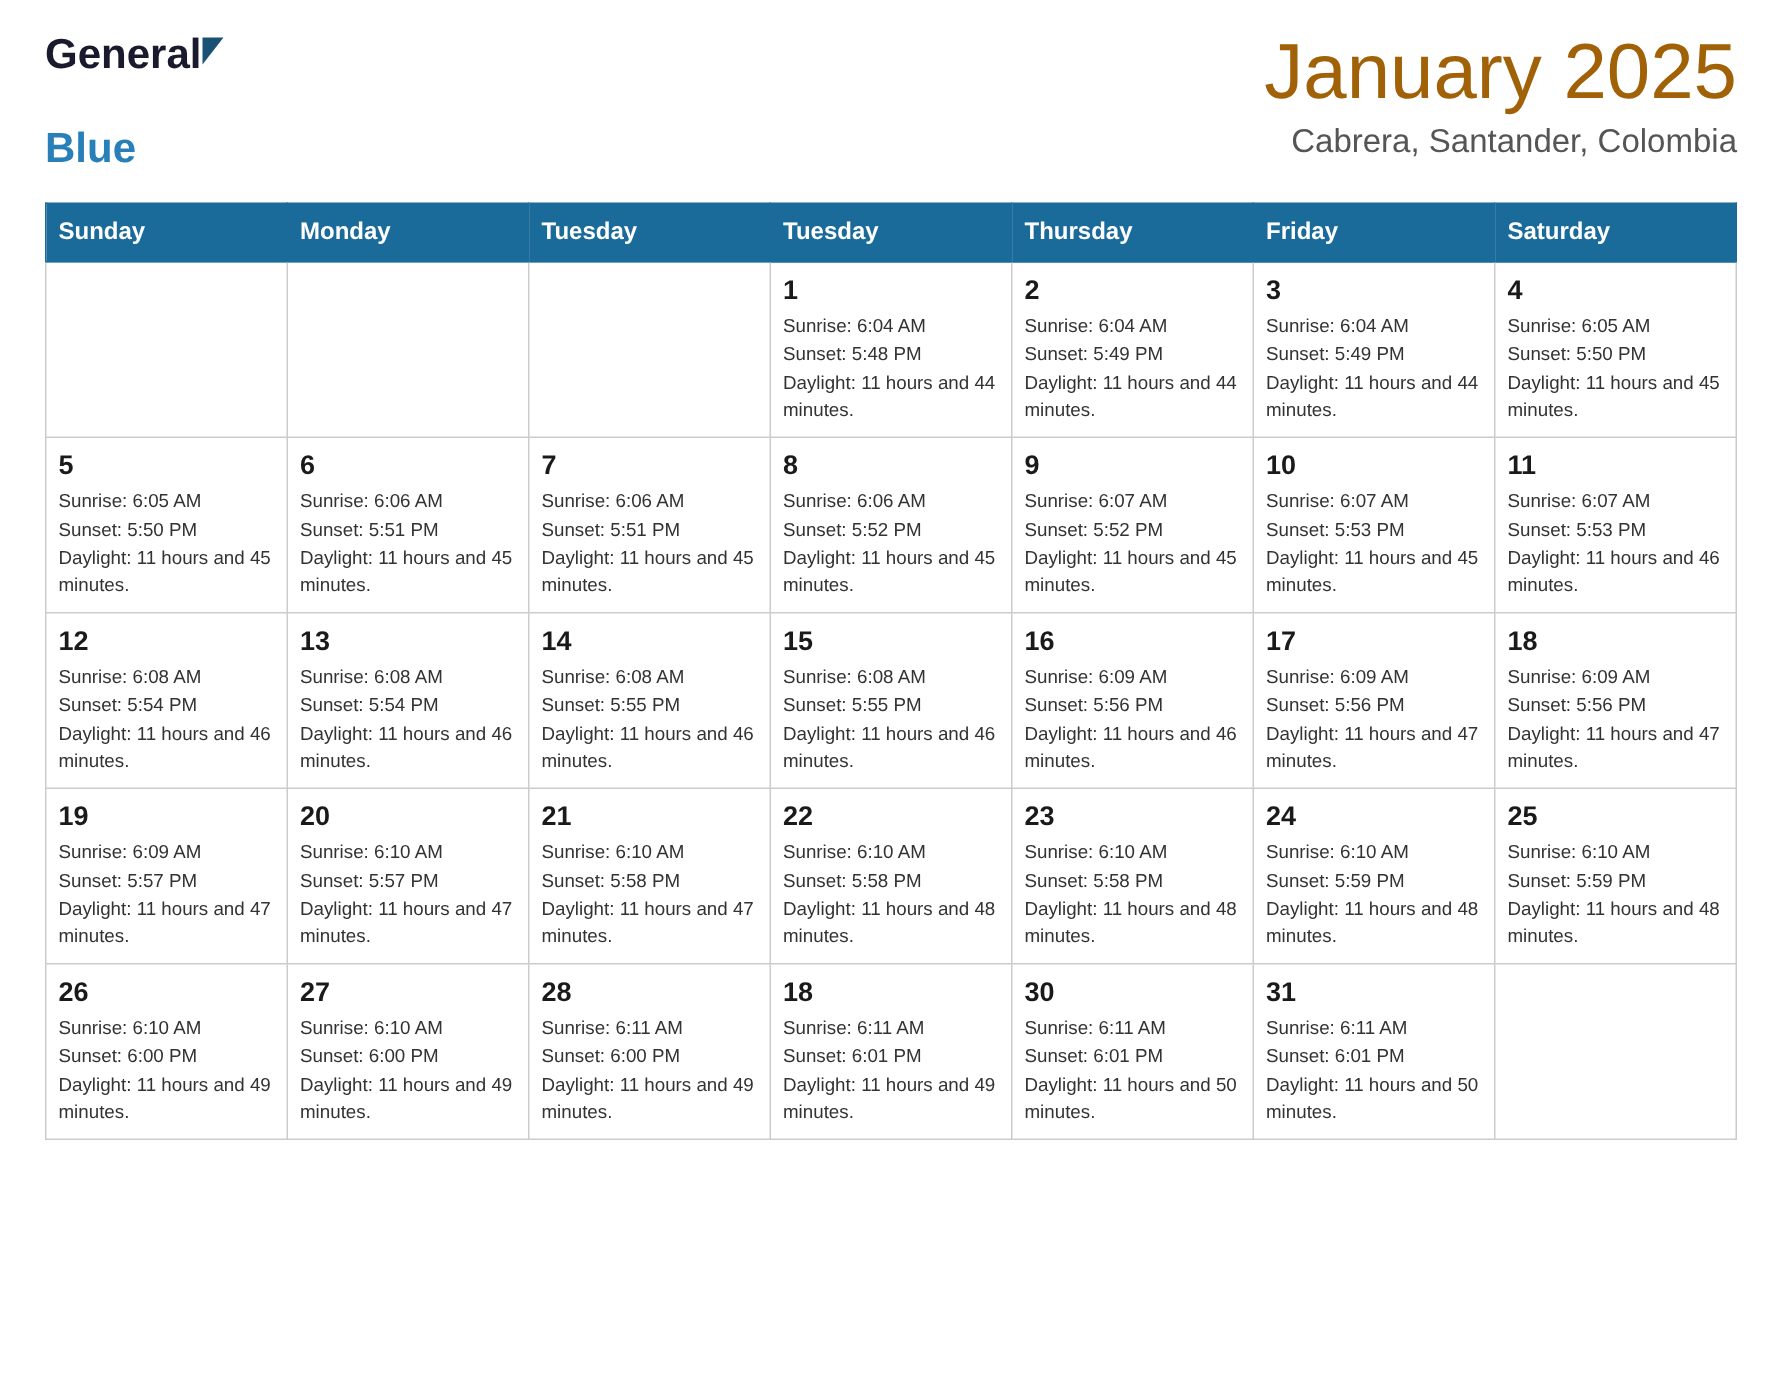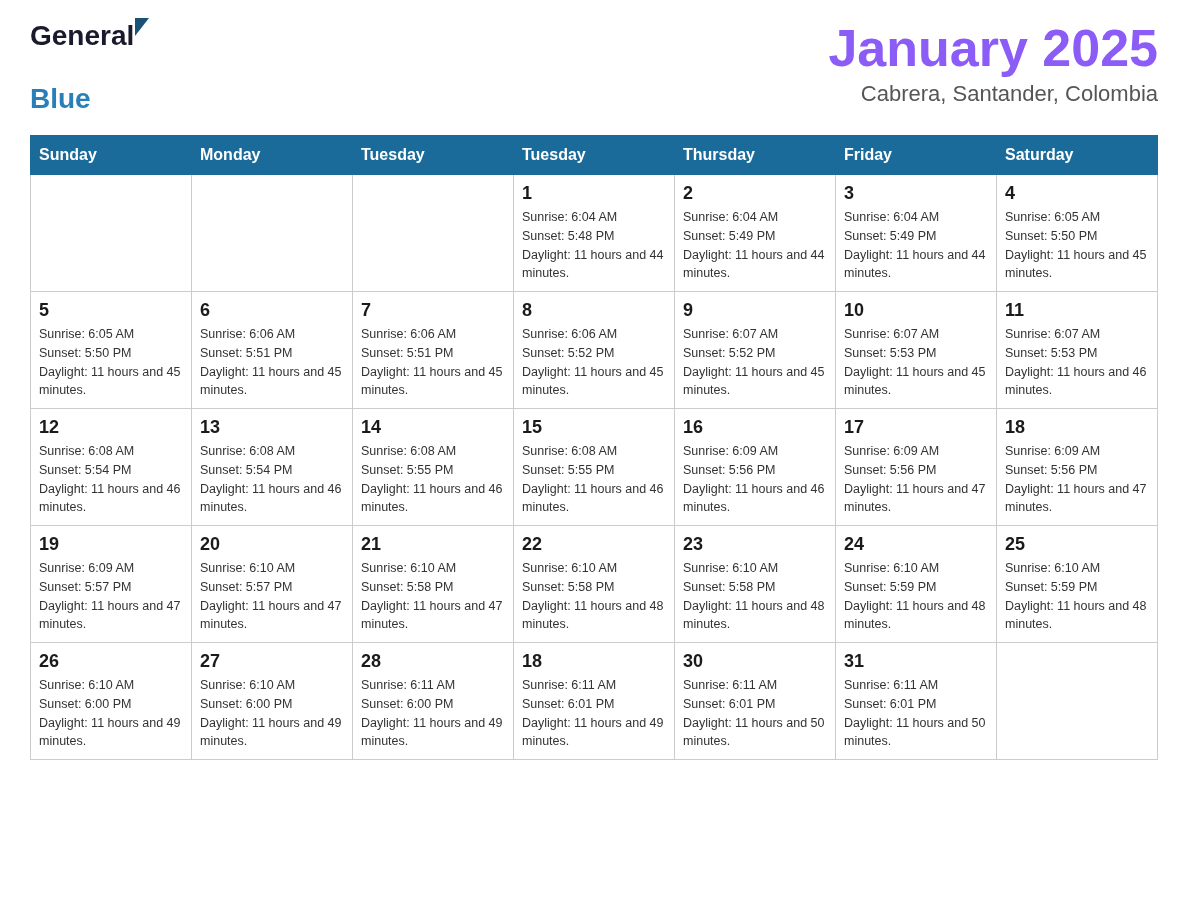--- a/index.html
+++ b/index.html
@@ -25,22 +25,22 @@
       font-size: 28px;
       font-weight: bold;
       color: #2980b9;
       margin-top: 31px;
     }
     .title-section {
       text-align: right;
     }
     .month-year {
       font-size: 52px;
-      font-weight: bold;
-      color: #8b5cf6;
+      font-weight: normal;
+      color: #a16207;
       line-height: 1.1;
     }
     .location {
       font-size: 22px;
       color: #555;
       margin-top: 4px;
     }
     .calendar {
       width: 100%;
       border-collapse: collapse;
@@ -79,21 +79,21 @@
     .empty-cell {
       background: #fff;
     }
     .logo-container {
       display: flex;
       flex-direction: column;
       align-items: flex-start;
     }
     .logo-top-row {
       display: flex;
-      align-items: flex-start;
+      align-items: center;
     }
     .logo-triangle {
       display: inline-block;
       width: 0;
       height: 0;
       border-style: solid;
       border-width: 18px 14px 0 0;
       border-color: #1a5276 transparent transparent transparent;
       margin-left: 1px;
       vertical-align: bottom;

